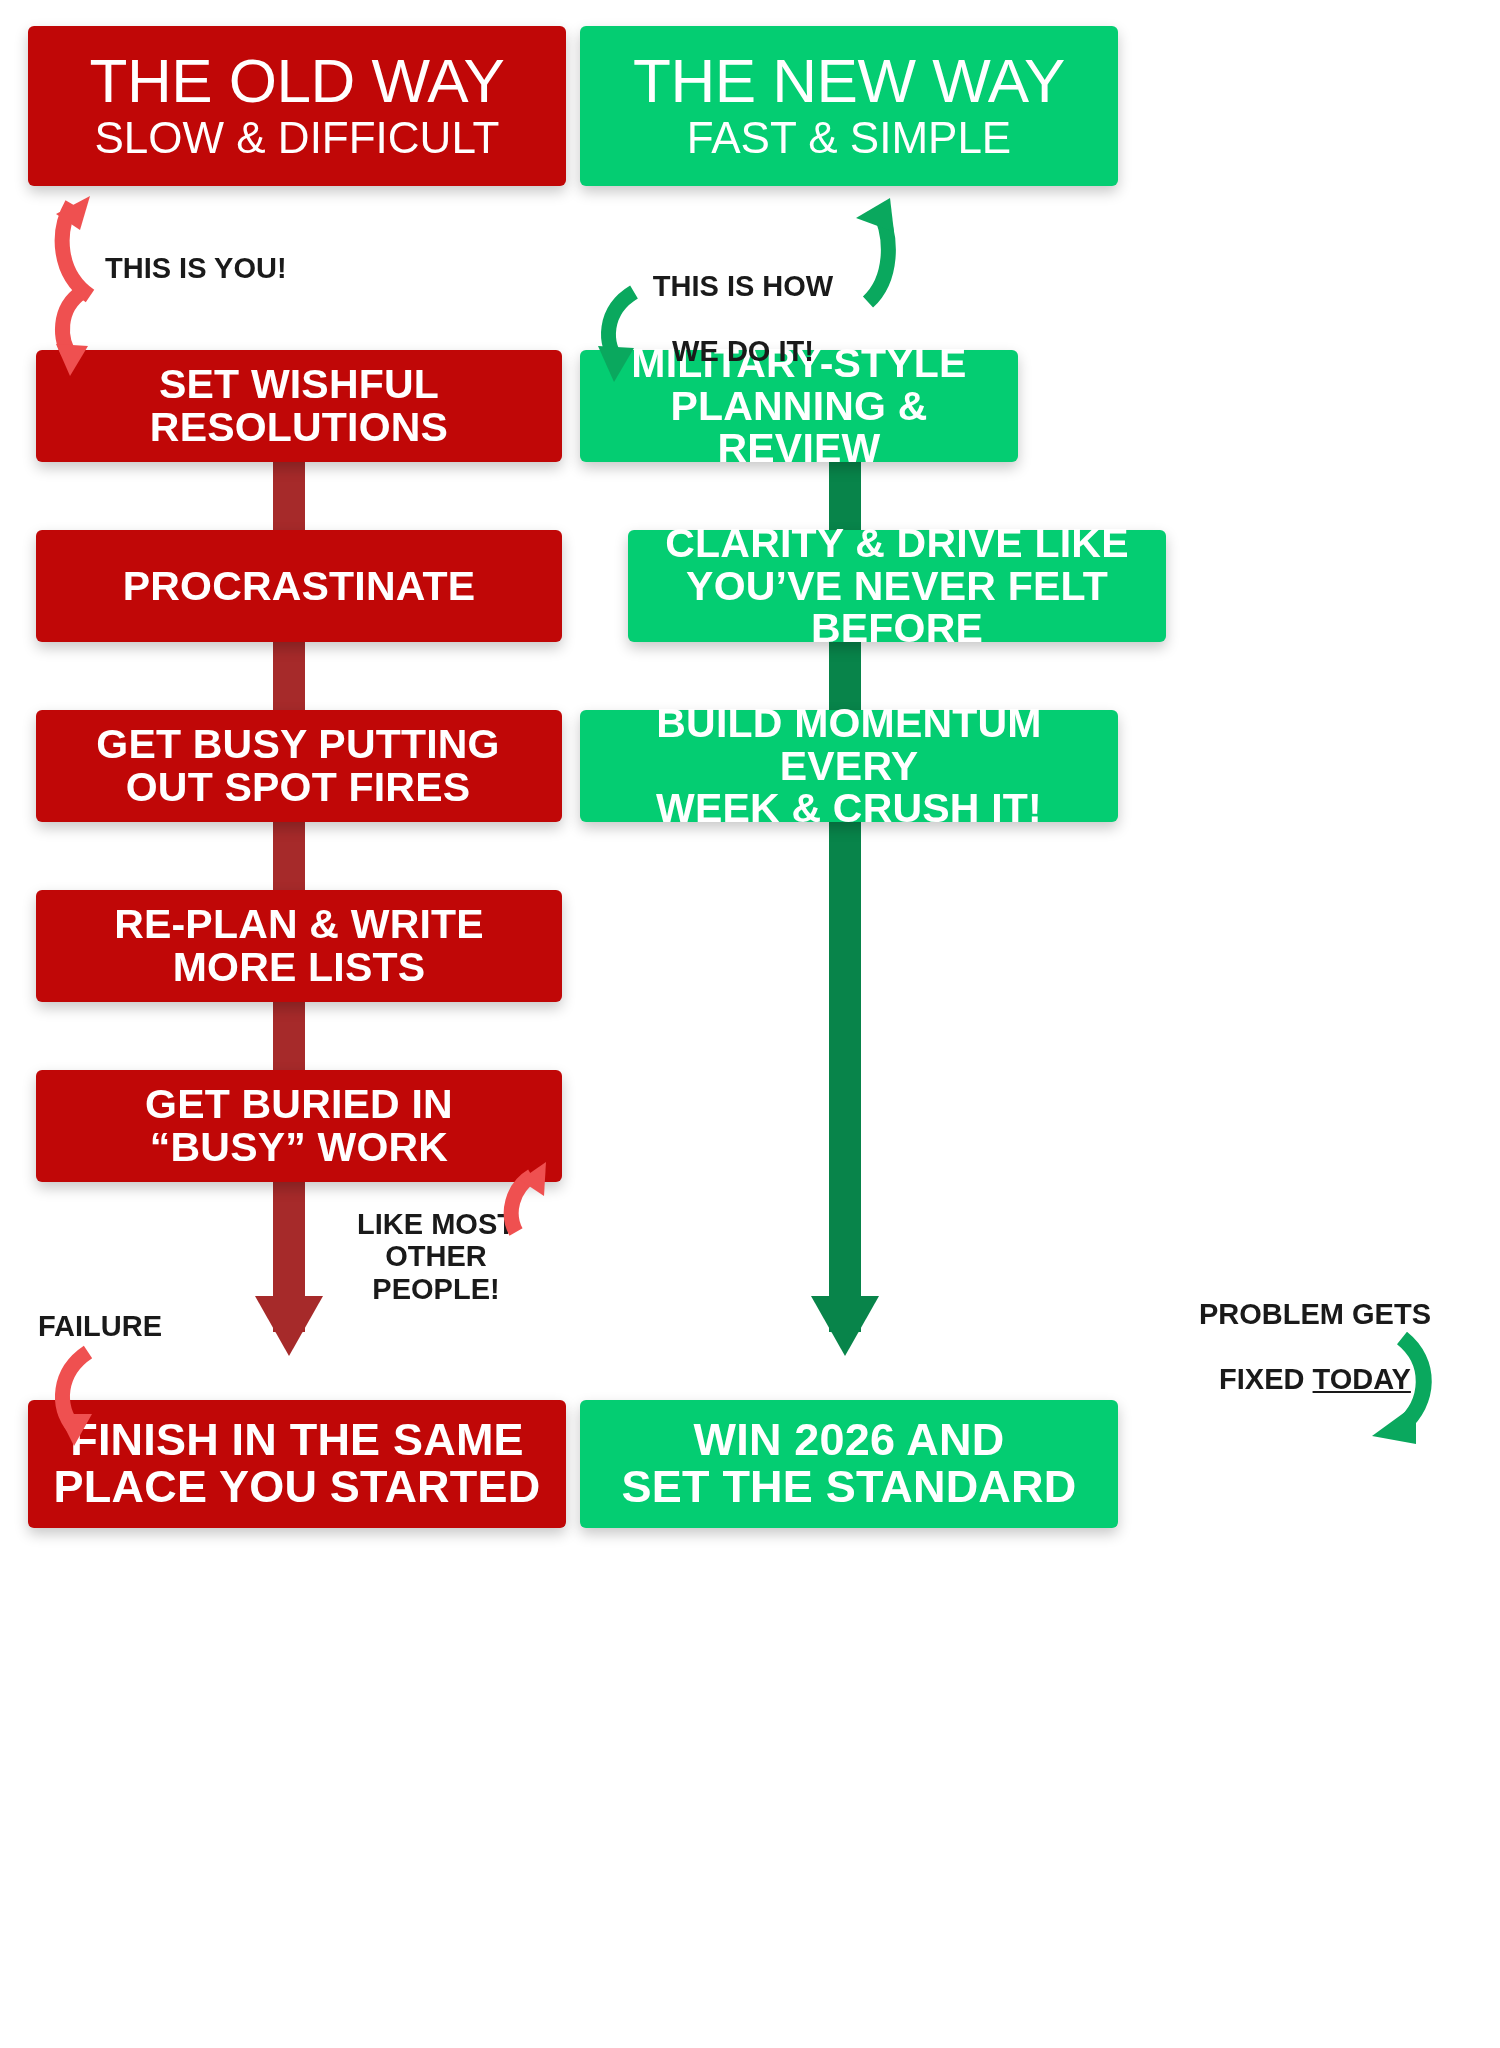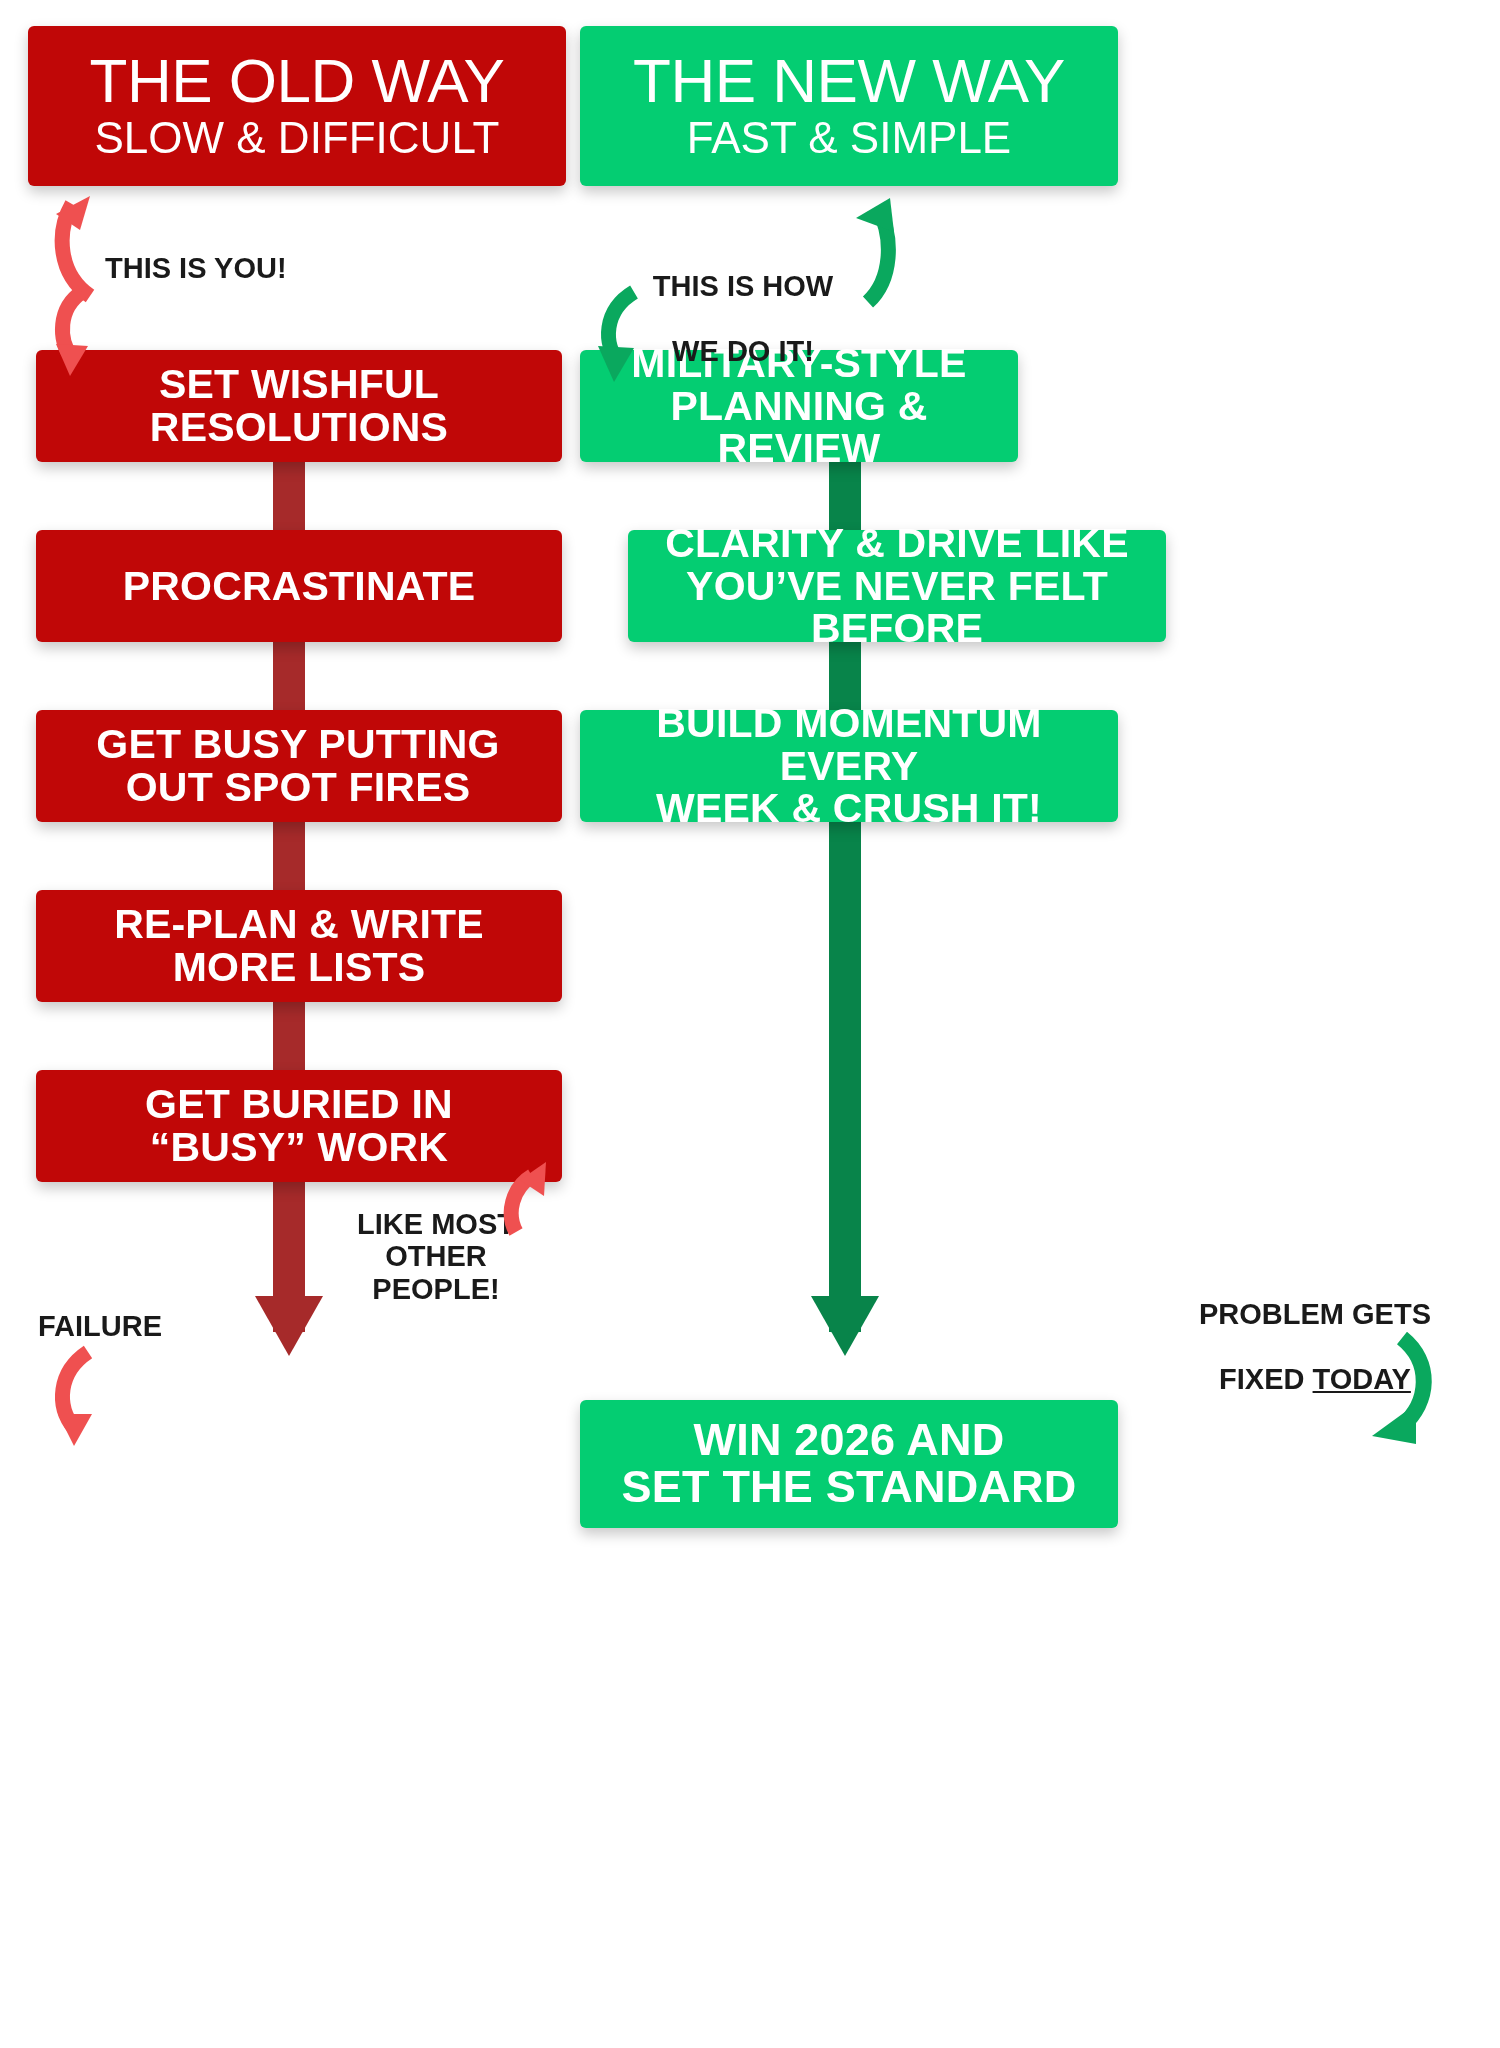--- a/index.html
+++ b/index.html
@@ -147,20 +147,24 @@
   <div class="box red step-box" style="left:36px; top:890px; width:526px; height:112px;">
     <div class="title">RE-PLAN &amp; WRITE
 MORE LISTS</div>
   </div>
 
   <div class="box red step-box" style="left:36px; top:1070px; width:526px; height:112px;">
     <div class="title">GET BURIED IN
 “BUSY” WORK</div>
   </div>
 
+  <div class="box red final-box" style="left:28px; top:1400px; width:538px; height:128px;">
+    <div class="title">FINISH IN THE SAME
+PLACE YOU STARTED</div>
+  </div>
 
   <div class="annot left" style="left:105px; top:252px;">THIS IS YOU!</div>
 
   <svg class="hook" style="left:50px; top:170px;" width="70" height="130" viewBox="0 0 70 130">
     <path d="M40 126 C 8 104, 6 62, 22 34 L 22 34" fill="none" stroke="#ef5050" stroke-width="15" stroke-linecap="butt"></path>
     <polygon points="6,44 40,26 30,60" fill="#ef5050"></polygon>
   </svg>
 
   <svg class="hook" style="left:52px; top:288px;" width="70" height="96" viewBox="0 0 70 96">
     <path d="M30 4 C 6 20, 6 52, 20 70" fill="none" stroke="#ef5050" stroke-width="15" stroke-linecap="butt"></path>

